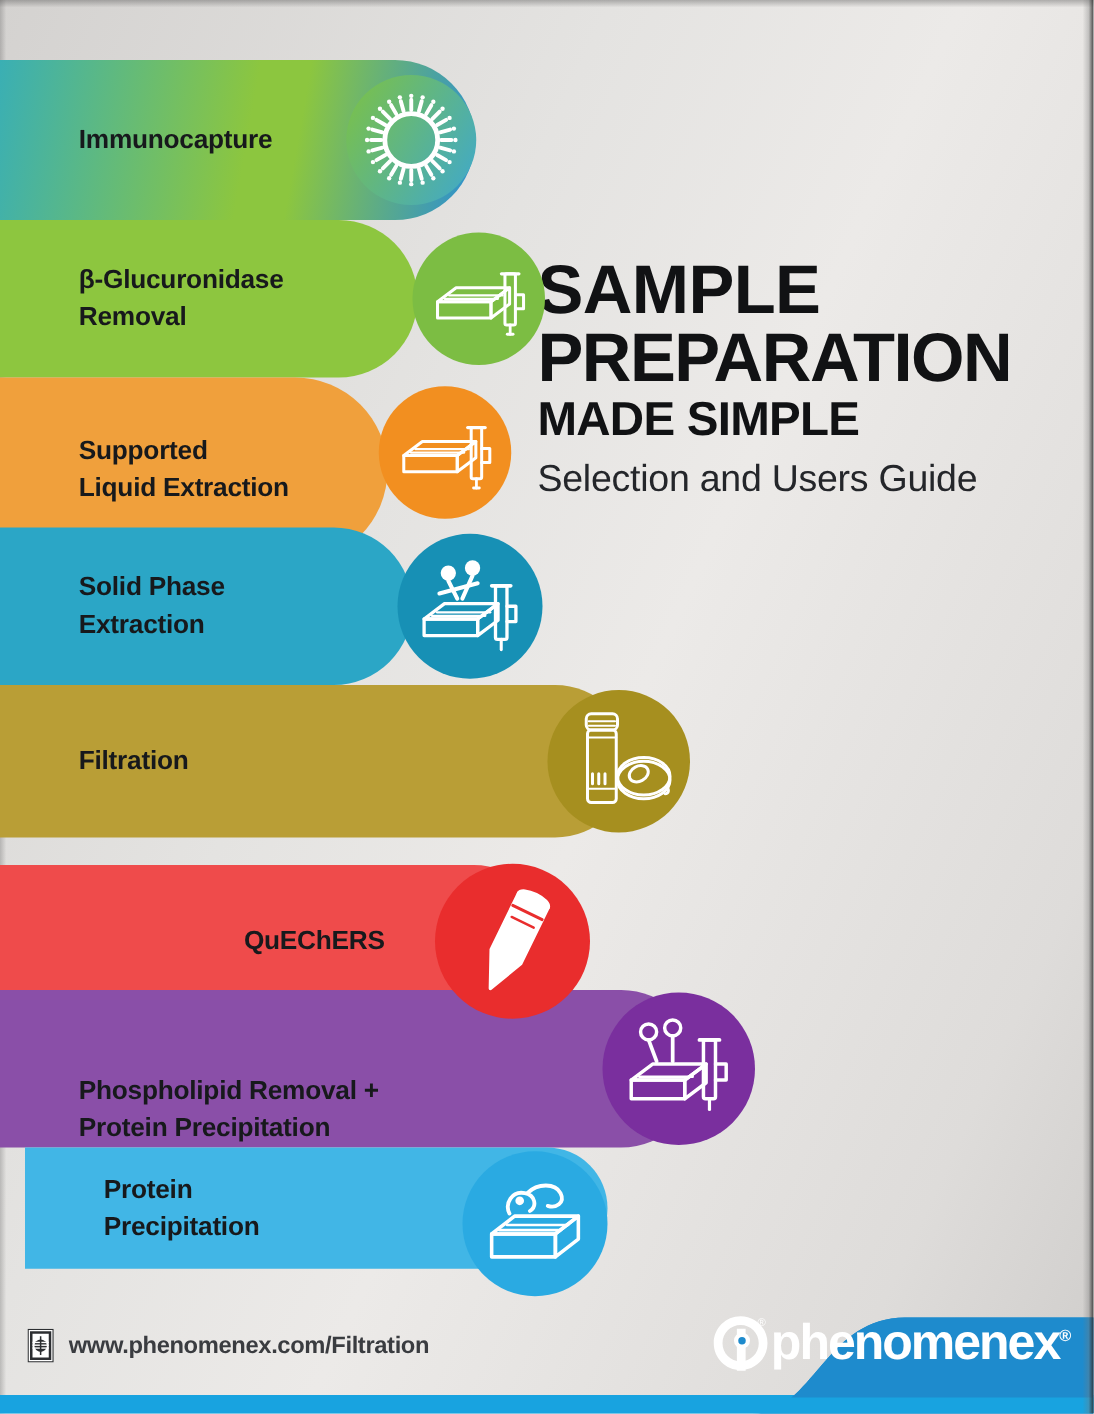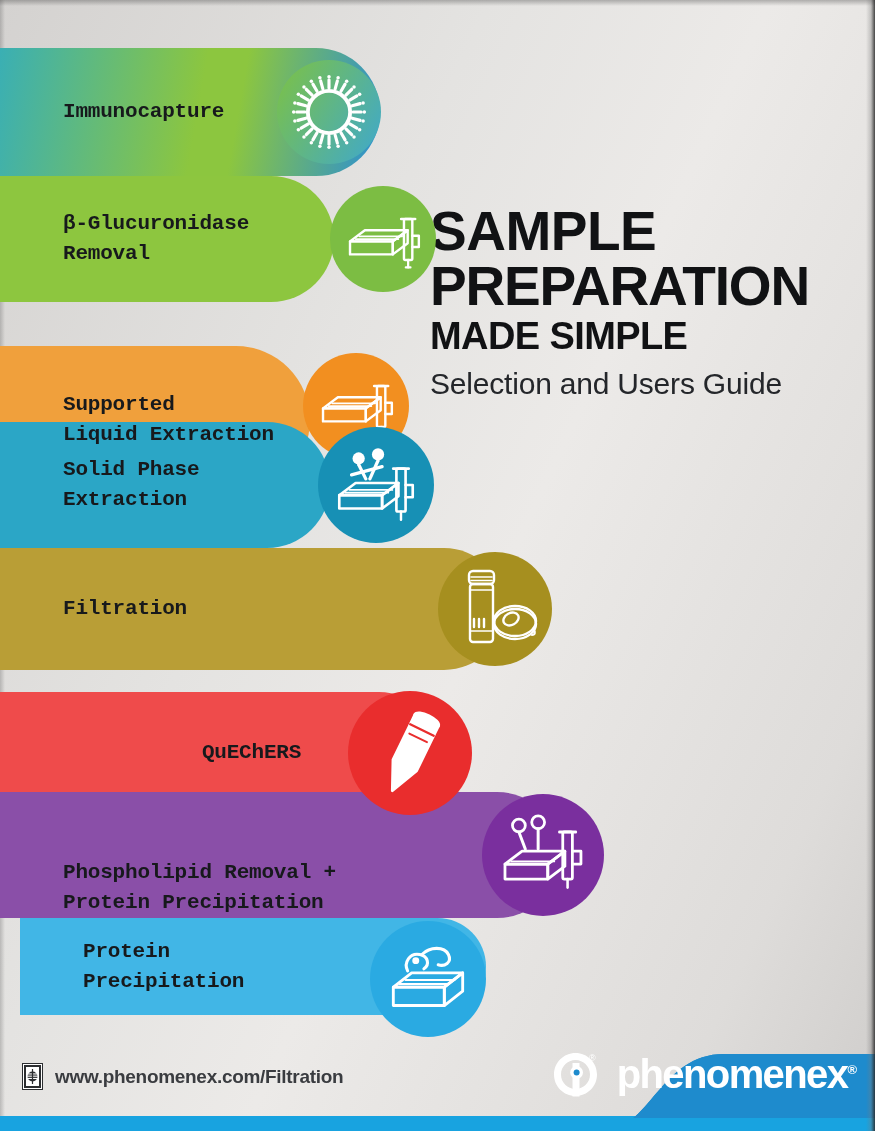--- a/index.html
+++ b/index.html
@@ -60,21 +60,21 @@
   .bar-label {
     position: relative;
     z-index: 3;
     color: #17191c;
     font-weight: bold;
     font-size: 21px;
     line-height: 1.42;
     letter-spacing: -0.2px;
     margin-left: 63px;
     white-space: pre-line;
-    font-family: Liberation Mono, monospace;
+    font-family: Liberation Sans, sans-serif;
   }
   .bar-icon {
     position: absolute;
     z-index: 2;
     display: flex;
     align-items: center;
     justify-content: center;
   }
   .bar-icon svg { display: block; }
 
@@ -148,21 +148,21 @@
     height: 44px;
   }
   .logo-mark { flex: 0 0 auto; }
   .logo-text {
     position: relative;
     color: #ffffff;
     font-weight: bold;
     font-size: 40px;
     letter-spacing: -1.6px;
     line-height: 1;
-    margin-left: 18px;
+    margin-left: 1px;
     font-family: "Liberation Sans", sans-serif;
   }
   .logo-reg {
     font-size: 13px;
     vertical-align: super;
     letter-spacing: 0;
   }
 </style>
 </head>
 <body>
@@ -240,21 +240,21 @@
       <rect x="72" y="28" width="9" height="44" rx="1.5"></rect>
       <path d="M69,28 L84,28" stroke-width="2.8"></path>
       <path d="M76.5,72 L76.5,80" stroke-width="2.4"></path>
       <path d="M74,80 L79,80" stroke-width="2.4"></path>
       <path d="M81,46 L88,46 L88,58 L81,58"></path>
     </svg>
         </div>
         <div class="bar-label">β-Glucuronidase
 Removal</div>
       </div>
-      <div class="bar" style="top: 302px; height: 148px; width: 310px; background: rgb(240, 160, 60); margin-top: 44px;">
+      <div class="bar" style="top: 302px; height: 148px; width: 310px; background: rgb(240, 160, 60);">
         <div class="bar-icon" style="left: 303px; width: 106px; height: 106px; top: 7px; border-radius: 50%; background: rgb(242, 143, 32);">
           <svg width="93" height="93" viewBox="0 0 100 100" stroke="#fff" fill="none" stroke-width="2.6" stroke-linejoin="round" stroke-linecap="round">
       <path d="M14,52 L30,40 L76,40 L60,52 Z"></path>
       <path d="M14,52 L14,66 L60,66 L60,52 Z"></path>
       <path d="M60,52 L76,40 L76,54 L60,66 Z"></path>
       <path d="M20,49.5 L66,49.5" stroke-width="1.9"></path>
       <path d="M24,46.6 L70,46.6" stroke-width="1.9"></path>
       <rect x="72" y="28" width="9" height="44" rx="1.5"></rect>
       <path d="M69,28 L84,28" stroke-width="2.8"></path>
       <path d="M76.5,72 L76.5,80" stroke-width="2.4"></path>

